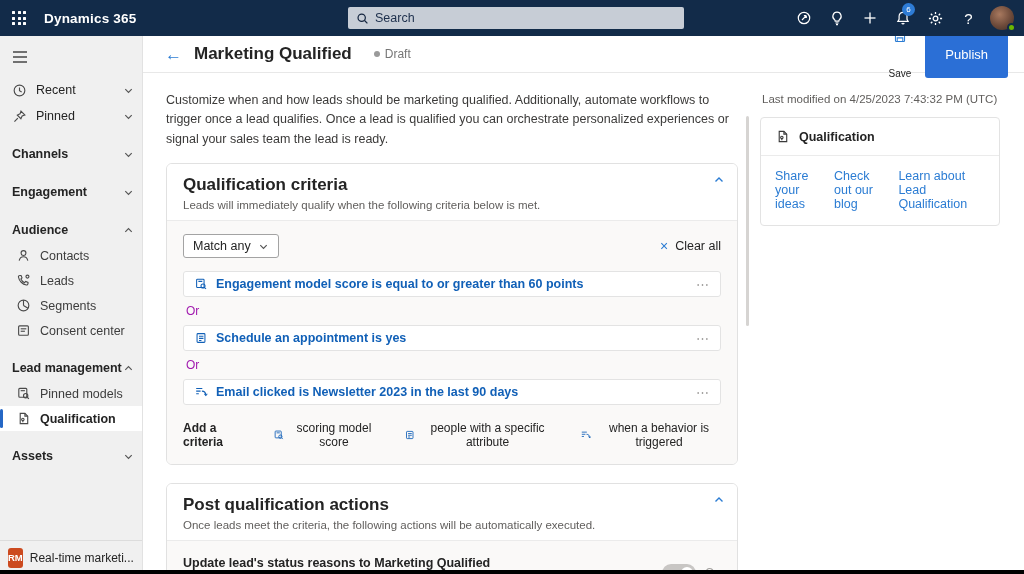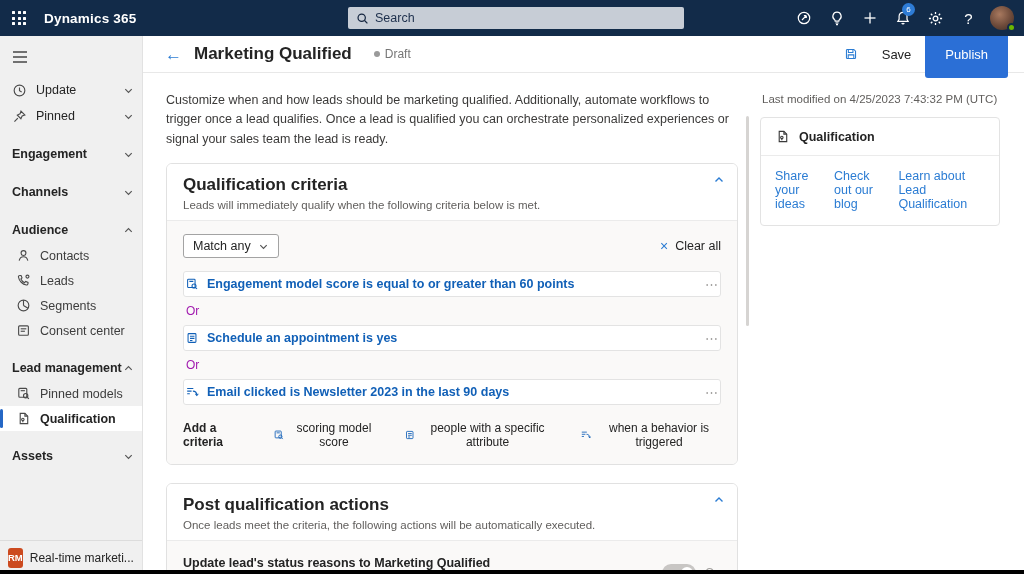--- a/index.html
+++ b/index.html
@@ -44,21 +44,21 @@
   .env-chev { margin-left:auto; color:#444; }
 
   
   .main { flex:1; background:#fff; position:relative; overflow:hidden; }
   .cmdbar { height:36px; display:flex; align-items:center; padding:0 16px 0 22px; }
   .back-arrow { color:#2b7cd3; font-size:17px; cursor:pointer; margin-right:12px; line-height:1; }
   .page-title { font-size:17px; font-weight:bold; color:#242424;text-align:right; }
   .status-wrap { display:flex; align-items:center; gap:5px; margin-left:22px; color:#767676; font-size:12px; }
   .status-dot { width:6px; height:6px; border-radius:50%; background:#9a9a9a; }
   .cmd-right { margin-left:auto; display:flex; align-items:center; gap:14px; }
-  .save-btn { display:flex; align-items:center; gap:24px; font-size:13px; color:#242424; cursor:pointer; background:none; border:none; font-family:inherit; }
+  .save-btn { display:flex; align-items:center; gap:24px; font-size:10px; color:#242424; cursor:pointer; background:none; border:none; font-family:inherit;flex-direction:column; }
   .save-btn svg { color:#2b7cd3; }
   .publish-btn { background:#2b6fd6; color:#fff; border:none; border-radius:3px; font-size:13px; padding:16px 20px; cursor:pointer; font-family:inherit; }
   .cmd-divider { height:1px; background:#e8e8e8; }
 
   .content { display:flex; padding:18px 20px 0 23px; gap:22px; }
   .left-col { width:572px; flex:0 0 auto; }
   .right-col { flex:1; min-width:0; }
 
   .page-desc { font-size:12.5px; color:#3b3a39; line-height:1.55; margin-bottom:14px; max-width:588px; }
 
@@ -67,21 +67,21 @@
   .card-title { font-size:17px; font-weight:bold; color:#242424; }
   .card-sub { font-size:11.5px; color:#605e5c; margin-top:4px; }
   .collapse-chev { position:absolute; right:12px; top:10px; color:#2b7cd3; cursor:pointer; }
   .card-body { border-top:1px solid #ebebeb; background:#faf9f8; padding:13px 16px 15px; }
 
   .match-row { display:flex; align-items:center; justify-content:space-between; margin-bottom:13px; }
   .match-btn { display:flex; align-items:center; gap:7px; background:#fff; border:1px solid #a3a3a3; border-radius:3px; padding:4px 9px; font-size:12.5px; color:#242424; cursor:pointer; font-family:inherit; }
   .clear-all { display:flex; align-items:center; gap:7px; font-size:12.5px; color:#242424; cursor:pointer; background:none; border:none; font-family:inherit; }
   .clear-x { color:#2b7cd3; font-size:14px; line-height:1; }
 
-  .criteria-row { display:flex; align-items:center; gap:8px; background:#fff; border:1px solid #e3e3e3; border-radius:3px; height:26px; padding:0 1px; cursor:pointer; }
+  .criteria-row { display:flex; align-items:center; gap:8px; background:#fff; border:1px solid #e3e3e3; border-radius:3px; height:26px; padding:0 10px; cursor:pointer; }
   .criteria-row .txt { font-size:12.5px; font-weight:bold; color:#1160b7; white-space:nowrap; overflow:hidden; text-overflow:ellipsis; }
   .criteria-row svg { color:#1160b7; flex:0 0 auto; }
   .more-dots { margin-left:auto; color:#8a8886; font-size:13px; letter-spacing:1px; cursor:pointer; line-height:0.4; }
   .or-label { font-size:12px; color:#a21caf; margin:7px 0 7px 3px; }
 
   .add-row { display:flex; align-items:center; margin-top:16px; gap:26px; }
   .add-label { font-size:12px; font-weight:bold; color:#242424; }
   .add-opt { display:flex; align-items:center; gap:6px; font-size:12px; color:#242424; cursor:pointer; background:none; border:none; font-family:inherit; }
   .add-opt svg { color:#1160b7; }
 
@@ -190,45 +190,45 @@
               <line x1="1" y1="7" x2="15" y2="7"></line>
               <line x1="1" y1="12" x2="15" y2="12"></line>
             </svg>
         </div>
 
         <div class="sb-item">
           <svg class="glyph" width="15" height="15" viewBox="0 0 16 16" fill="none" stroke="currentColor" stroke-width="1.2">
               <circle cx="8" cy="8" r="5.7"></circle>
               <path d="M8 4.8v3.4l2.3 1.4"></path>
             </svg>
-          <span>Update</span>
+          <span>Recent</span>
           <svg class="chev" width="11" height="11" viewBox="0 0 12 12" fill="none" stroke="currentColor" stroke-width="1.3">
               <path d="M2.5 4.5L6 8l3.5-3.5"></path>
             </svg>
         </div>
         <div class="sb-item">
           <svg class="glyph" width="15" height="15" viewBox="0 0 16 16" fill="none" stroke="currentColor" stroke-width="1.2">
               <path d="M9.6 2.3l4.1 4.1-2.9 1-1.3 2.9-3.8-3.8 2.9-1.3z"></path>
               <line x1="6.2" y1="9.8" x2="2.6" y2="13.4"></line>
             </svg>
           <span>Pinned</span>
           <svg class="chev" width="11" height="11" viewBox="0 0 12 12" fill="none" stroke="currentColor" stroke-width="1.3">
               <path d="M2.5 4.5L6 8l3.5-3.5"></path>
             </svg>
         </div>
 
         <div class="sb-group">
+          <span>Channels</span>
+          <svg class="chev" width="11" height="11" viewBox="0 0 12 12" fill="none" stroke="currentColor" stroke-width="1.3">
+              <path d="M2.5 4.5L6 8l3.5-3.5"></path>
+            </svg>
+        </div>
+
+        <div class="sb-group">
           <span>Engagement</span>
-          <svg class="chev" width="11" height="11" viewBox="0 0 12 12" fill="none" stroke="currentColor" stroke-width="1.3">
-              <path d="M2.5 4.5L6 8l3.5-3.5"></path>
-            </svg>
-        </div>
-
-        <div class="sb-group">
-          <span>Channels</span>
           <svg class="chev" width="11" height="11" viewBox="0 0 12 12" fill="none" stroke="currentColor" stroke-width="1.3">
               <path d="M2.5 4.5L6 8l3.5-3.5"></path>
             </svg>
         </div>
 
         <div class="sb-group">
           <span>Audience</span>
           <svg class="chev" width="11" height="11" viewBox="0 0 12 12" fill="none" stroke="currentColor" stroke-width="1.3">
               <path d="M2.5 7.5L6 4l3.5 3.5"></path>
             </svg>

